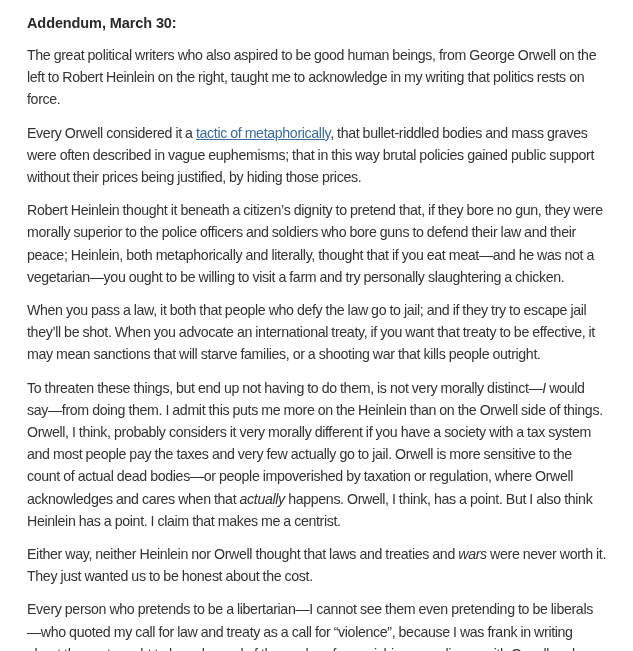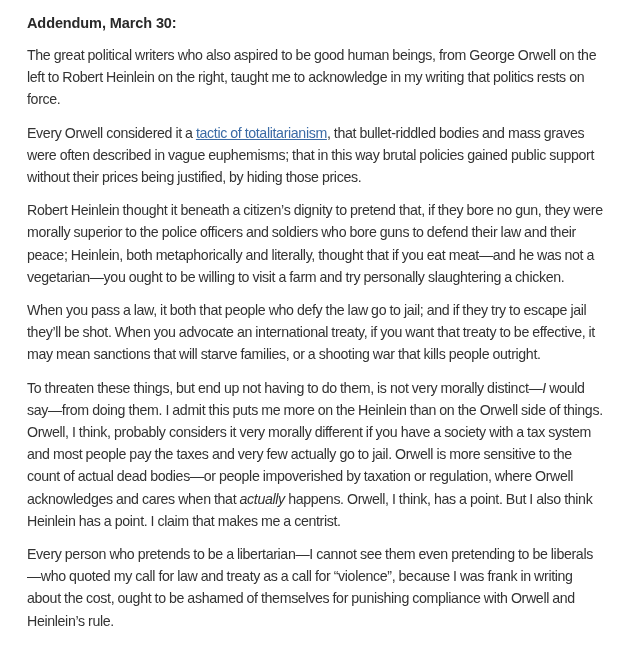--- a/index.html
+++ b/index.html
@@ -43,23 +43,24 @@
     }
   </style>
 </head>
 <body>
 
 <div class="article">
   <p class="heading">Addendum, March 30:</p>
 
   <p class="para">The great political writers who also aspired to be good human beings, from George Orwell on the left to Robert Heinlein on the right, taught me to acknowledge in my writing that politics rests on force.</p>
 
-  <p class="para"><span>Every Orwell considered it a </span><a href="#">tactic of totalitarianism</a><span>, that bullet-riddled bodies and mass graves were often described in vague euphemisms; that in this way brutal policies gained public support without their prices being justified, by hiding those prices.</span></p>
+  <p class="para"><span>Every Orwell considered it a </span><a href="#">tactic of metaphorically</a><span>, that bullet-riddled bodies and mass graves were often described in vague euphemisms; that in this way brutal policies gained public support without their prices being justified, by hiding those prices.</span></p>
 
   <p class="para">Robert Heinlein thought it beneath a citizen’s dignity to pretend that, if they bore no gun, they were morally superior to the police officers and soldiers who bore guns to defend their law and their peace; Heinlein, both metaphorically and literally, thought that if you eat meat—and he was not a vegetarian—you ought to be willing to visit a farm and try personally slaughtering a chicken.</p>
 
   <p class="para">When you pass a law, it both that people who defy the law go to jail; and if they try to escape jail they’ll be shot.  When you advocate an international treaty, if you want that treaty to be effective, it may mean sanctions that will starve families, or a shooting war that kills people outright.</p>
 
   <p class="para"><span>To threaten these things, but end up not having to do them, is not very morally distinct—</span><em>I</em><span> would say—from doing them.  I admit this puts me more on the Heinlein than on the Orwell side of things.  Orwell, I think, probably considers it very morally different if you have a society with a tax system and most people pay the taxes and very few actually go to jail.  Orwell is more sensitive to the count of actual dead bodies—or people impoverished by taxation or regulation, where Orwell acknowledges and cares when that </span><em>actually</em><span> happens.  Orwell, I think, has a point.  But I also think Heinlein has a point.  I claim that makes me a centrist.</span></p>
 
+  <p class="para"><span>Either way, neither Heinlein nor Orwell thought that laws and treaties and </span><em>wars</em><span> were never worth it.  They just wanted us to be honest about the cost.</span></p>
 
   <p class="para">Every person who pretends to be a libertarian—I cannot see them even pretending to be liberals—who quoted my call for law and treaty as a call for “violence”, because I was frank in writing about the cost, ought to be ashamed of themselves for punishing compliance with Orwell and Heinlein’s rule.</p>
 </div>
 
 </body></html>

